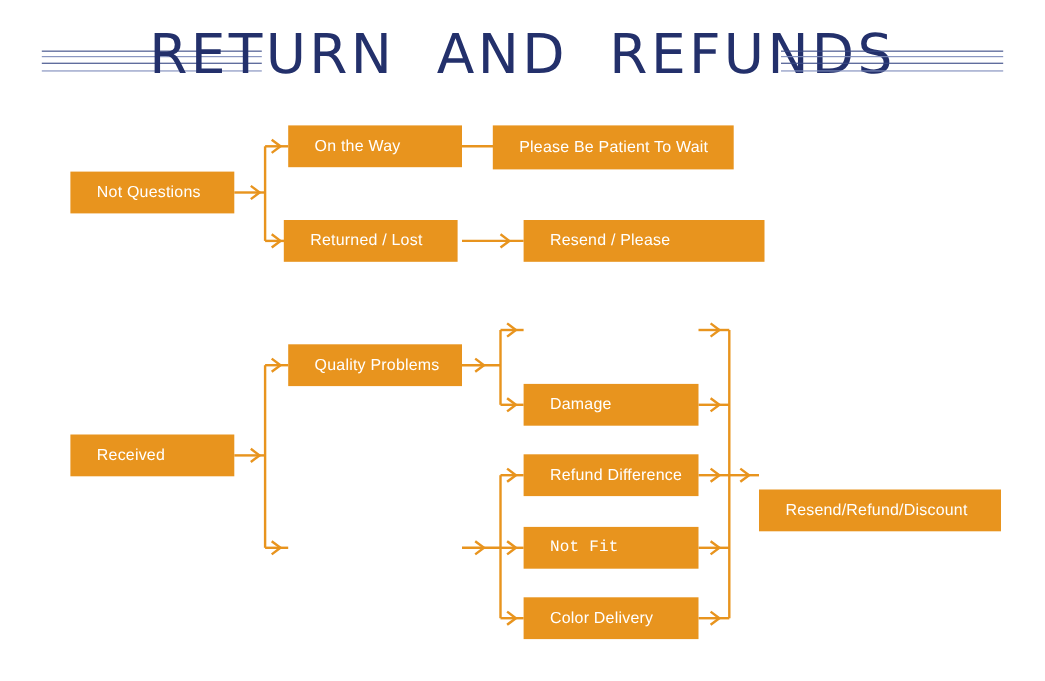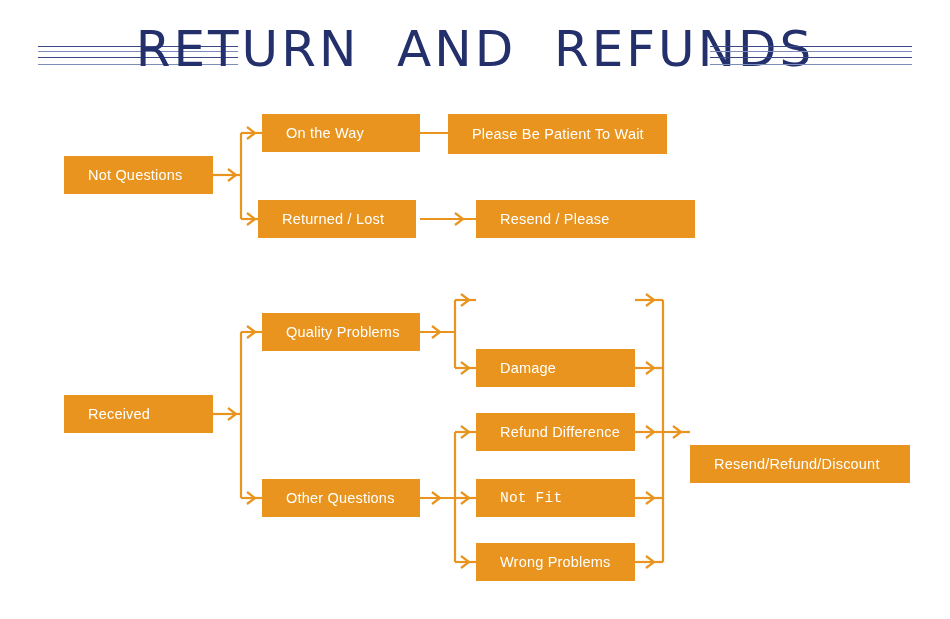--- a/index.html
+++ b/index.html
@@ -163,39 +163,36 @@
     </div>
 
     <div class="node" style="left:64px;top:395px;width:149px;height:38px;">
       <span>Received</span>
     </div>
 
     <div class="node" style="left:262px;top:313px;width:158px;height:38px;">
       <span>Quality Problems</span>
     </div>
 
-    <div class="node" style="left:262px;top:479px;width:158px;height:38px;">
-      <span>Other Questions</span>
-    </div>
 
 
     <div class="node" style="left:476px;top:349px;width:159px;height:38px;">
       <span>Damage</span>
     </div>
 
     <div class="node" style="left:476px;top:413px;width:159px;height:38px;">
       <span>Refund Difference</span>
     </div>
 
     <div class="node" style="left:476px;top:479px;width:159px;height:38px;font-family:Liberation Mono, monospace;">
       <span>Not Fit</span>
     </div>
 
     <div class="node" style="left:476px;top:543px;width:159px;height:38px;">
-      <span>Wrong Problems</span>
+      <span>Color Delivery</span>
     </div>
 
     <div class="node" style="left:690px;top:413px;width:220px;height:38px;margin-top:32px;">
       <span>Resend/Refund/Discount</span>
     </div>
 
   </div>
 </div>
 
 </body></html>

